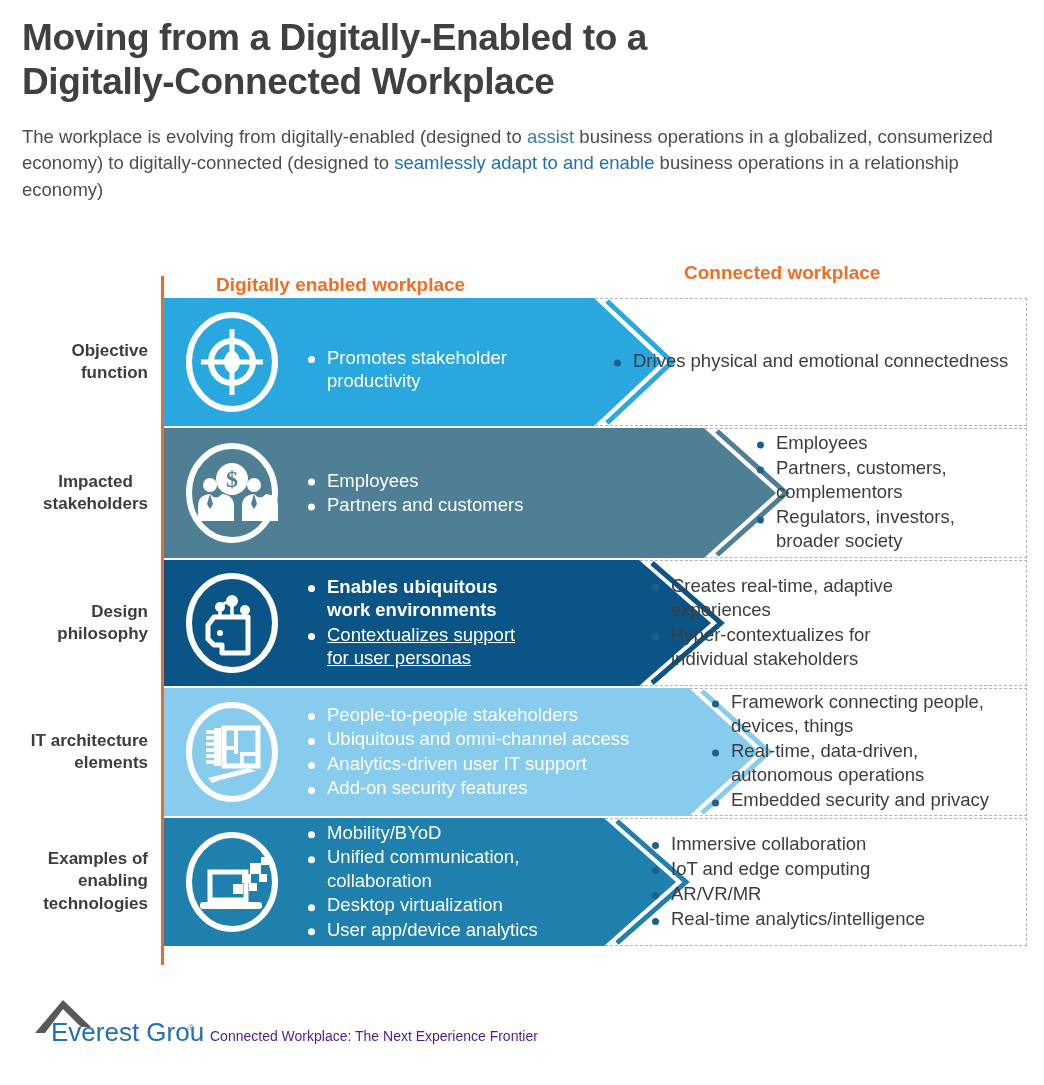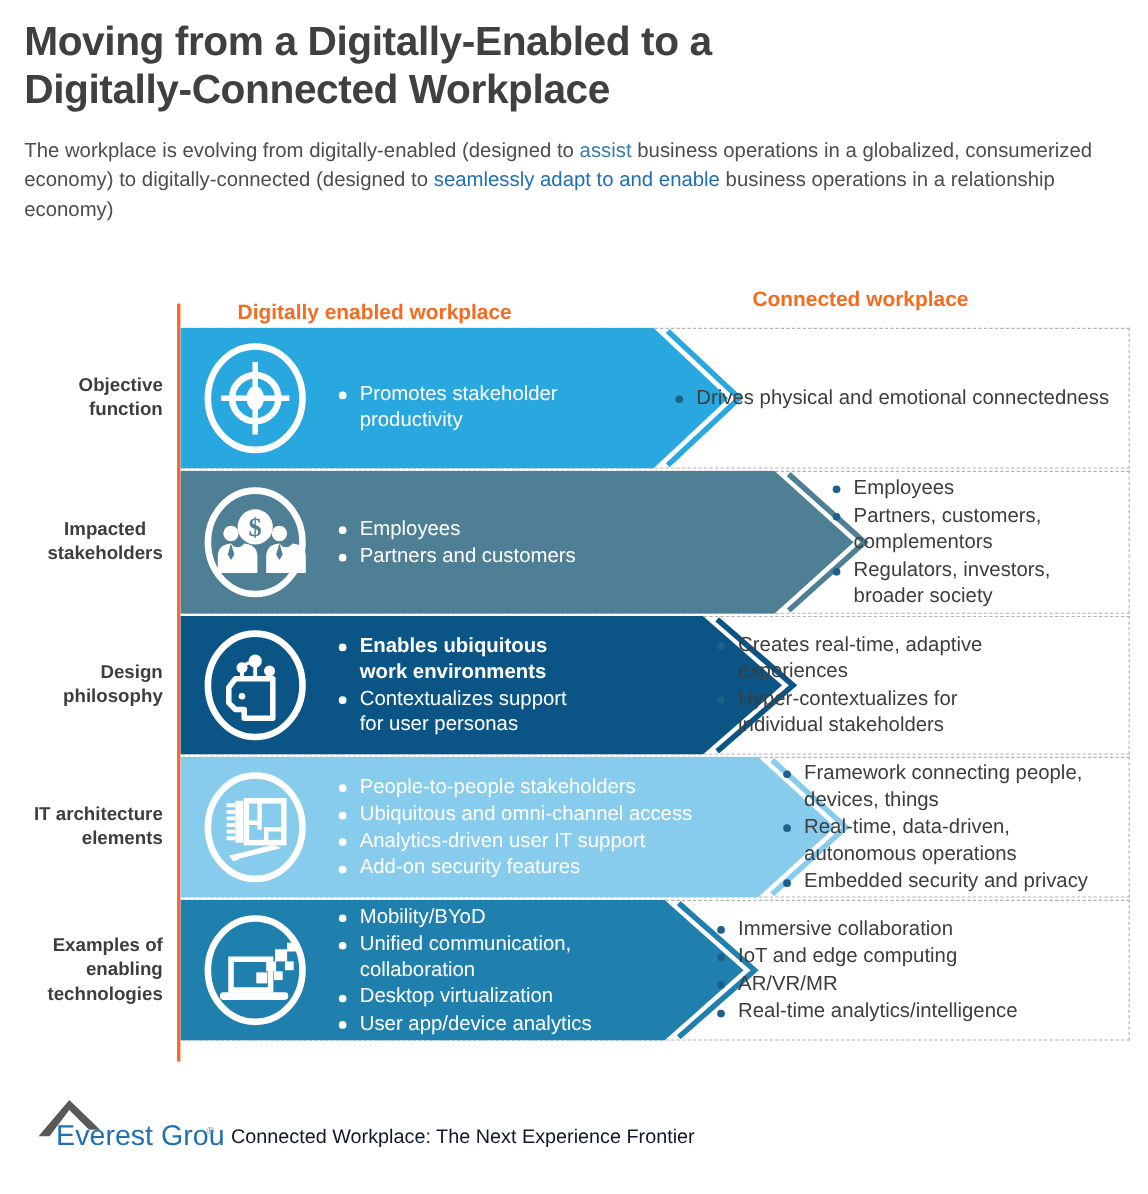--- a/index.html
+++ b/index.html
@@ -121,22 +121,22 @@
 
   
   #footer {
     position: absolute;
     left: 33px; top: 993px;
     display: flex; align-items: flex-end;
   }
   #logo-mark { position: relative; width: 172px; height: 56px; }
   #logo-mark svg { display: block; }
   #footer-caption {
-    font-size: 18px;
-    color: #0f172a;
+    font-size: 14px;
+    color: #4c1d95;
     margin-left: 5px;
     padding-bottom: 5px;
     white-space: nowrap;
   }
 </style>
 </head>
 <body>
 
 <div id="header">
   <h1 id="title">Moving from a Digitally-Enabled to a
@@ -245,21 +245,21 @@
     <circle cx="40" cy="36" r="5" fill="#fff"></circle>
     <circle cx="52" cy="30" r="6" fill="#fff"></circle>
     <circle cx="65" cy="39" r="5" fill="#fff"></circle>
           </svg>
         </div>
       </div>
       <div class="left-bullets" style="left: 306px;">
         <ul class="bl">
           <li style="white-space: pre-line; font-weight: bold;">Enables ubiquitous
 work environments</li>
-          <li style="white-space: pre-line;">Contextualizes support
+          <li style="white-space: pre-line; text-decoration: underline;">Contextualizes support
 for user personas</li>
         </ul>
       </div>
       <div class="right-bullets" style="left: 650px;">
         <ul class="bl">
           <li style="white-space: pre-line;">Creates real-time, adaptive
 experiences</li>
           <li style="white-space: pre-line;">Hyper-contextualizes for
 individual stakeholders</li>
         </ul>

